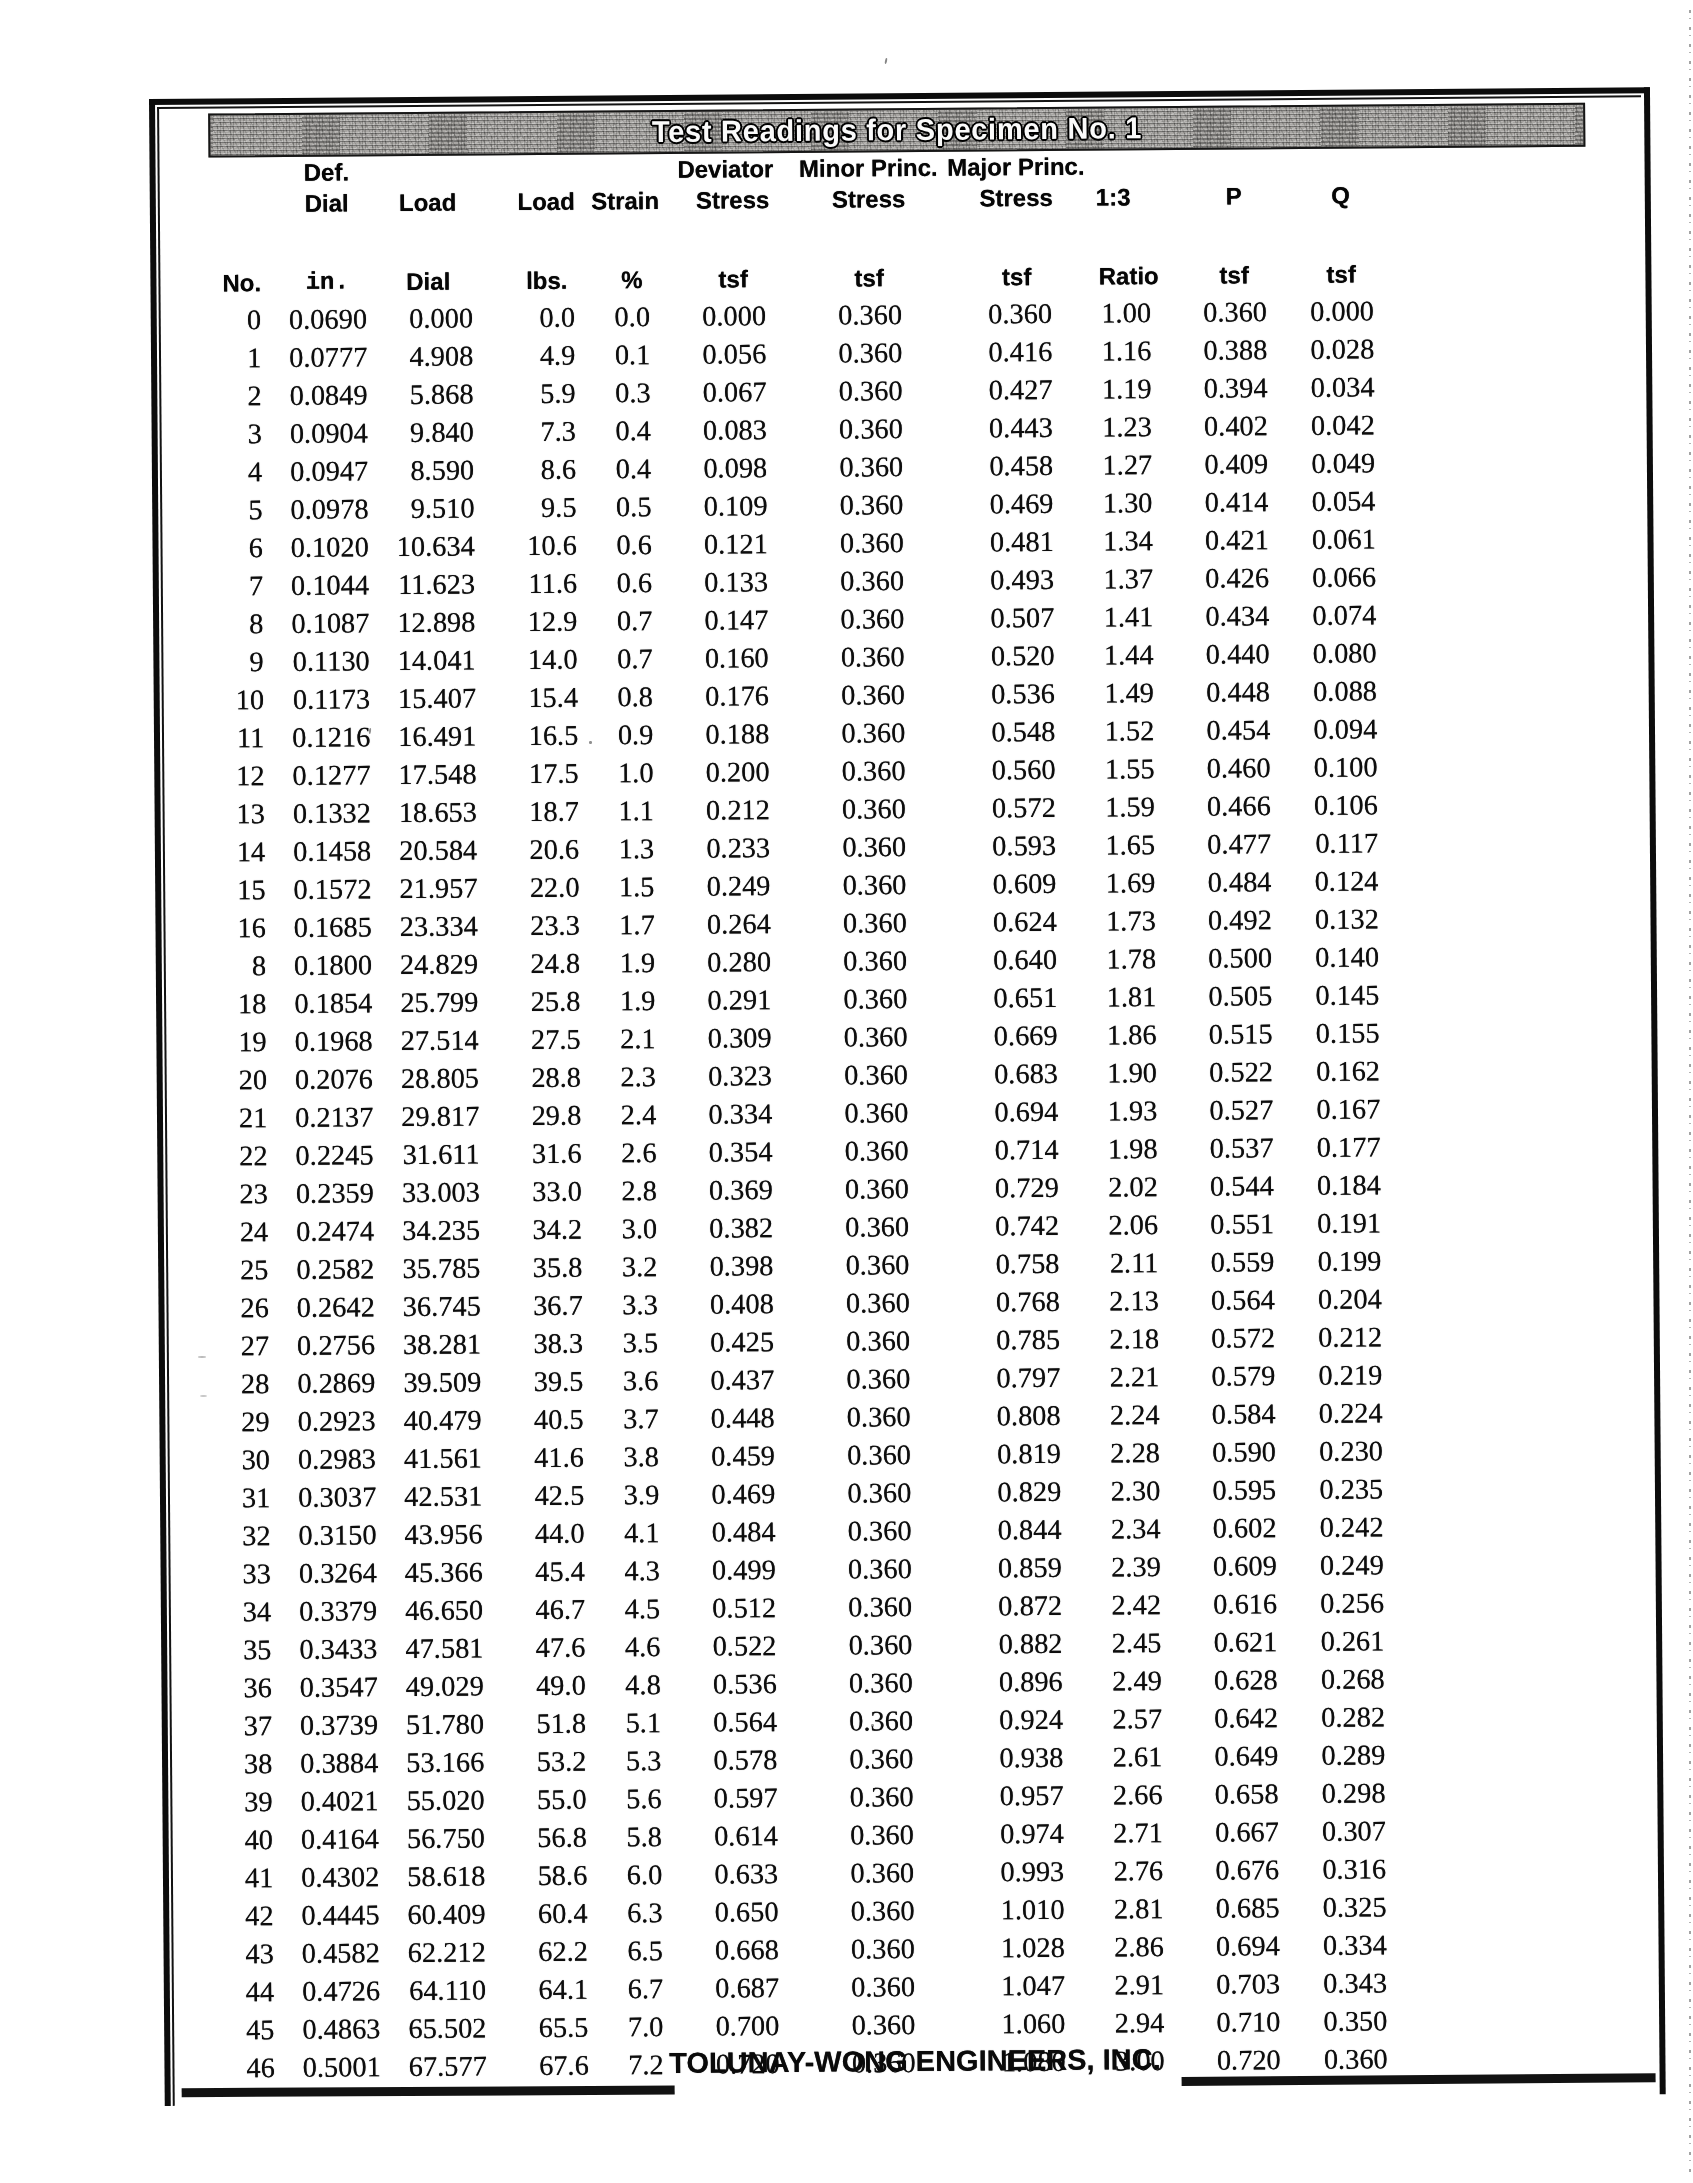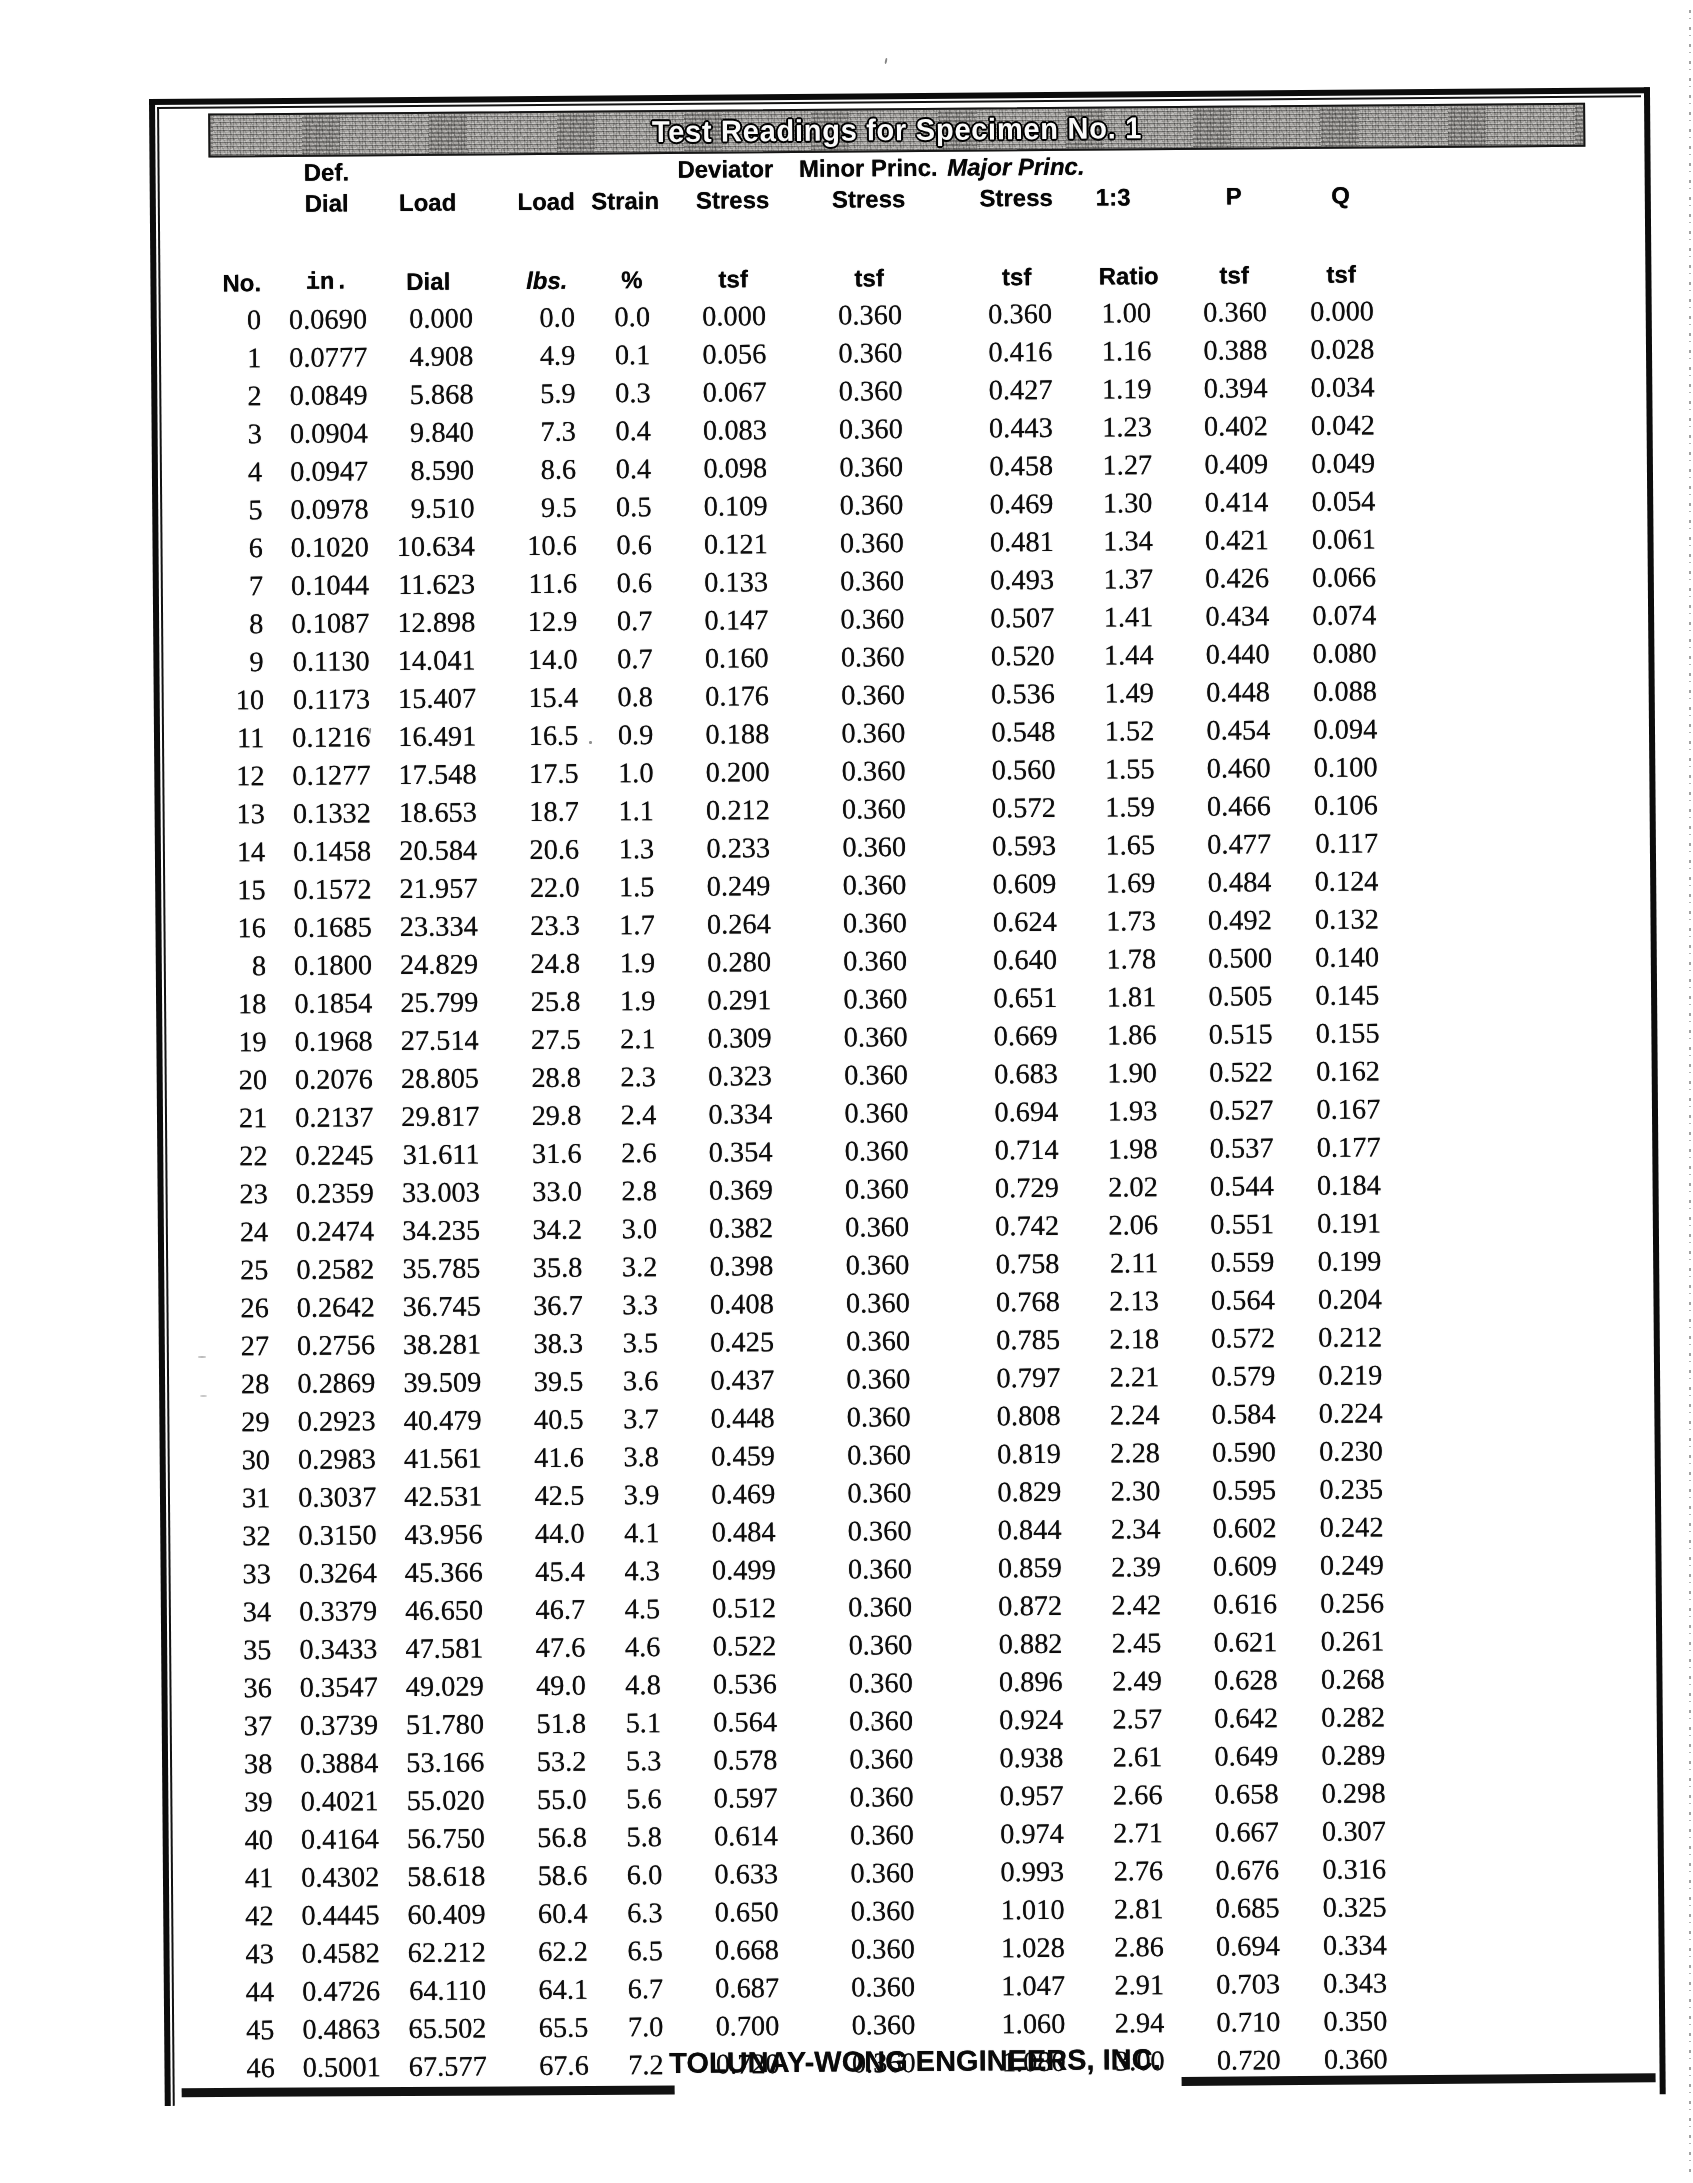--- a/index.html
+++ b/index.html
@@ -117,21 +117,21 @@
           <th></th>
           <th></th>
           <th></th>
           <th>
             <span class="hblock" style="width: 79px;">Deviator</span>
           </th>
           <th>
             <span class="hblock" style="width: 65px;">Minor Princ.</span>
           </th>
           <th>
-            <span class="hblock" style="width: 70px; font-style: italic;">Major Princ.</span>
+            <span class="hblock" style="width: 70px;">Major Princ.</span>
           </th>
           <th></th>
           <th></th>
           <th></th>
         </tr>
         <tr class="h2">
           <th></th>
           <th>
             <span class="hblock" style="width: 79px;">Dial</span>
           </th>
@@ -167,21 +167,21 @@
           <th>
             <span class="hblock" style="width: 38px;">No.</span>
           </th>
           <th>
             <span class="hblock" style="width: 79px; font-family: Liberation Mono, monospace;">in.</span>
           </th>
           <th>
             <span class="hblock" style="width: 89px;">Dial</span>
           </th>
           <th>
-            <span class="hblock" style="width: 56px; font-style: italic;">lbs.</span>
+            <span class="hblock" style="width: 56px;">lbs.</span>
           </th>
           <th>
             <span class="hblock" style="width: 36px;">%</span>
           </th>
           <th>
             <span class="hblock" style="width: 65px;">tsf</span>
           </th>
           <th>
             <span class="hblock" style="width: 65px;">tsf</span>
           </th>

